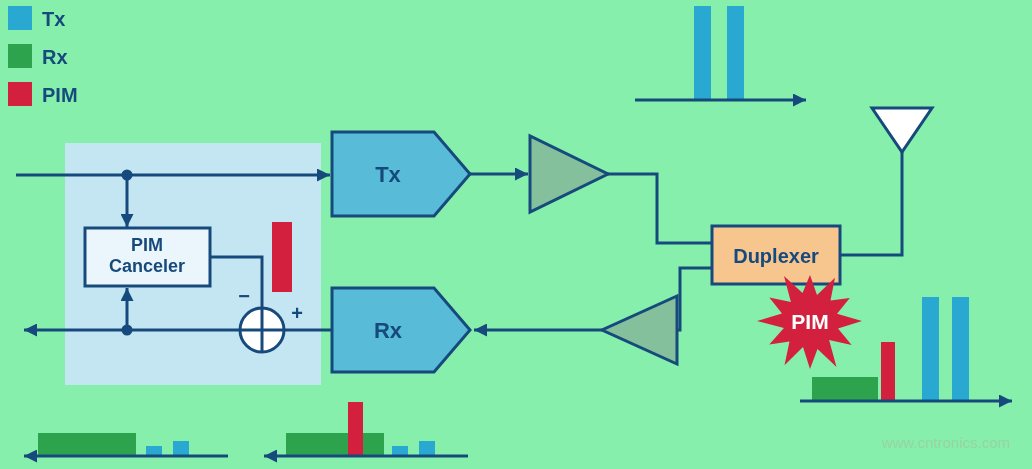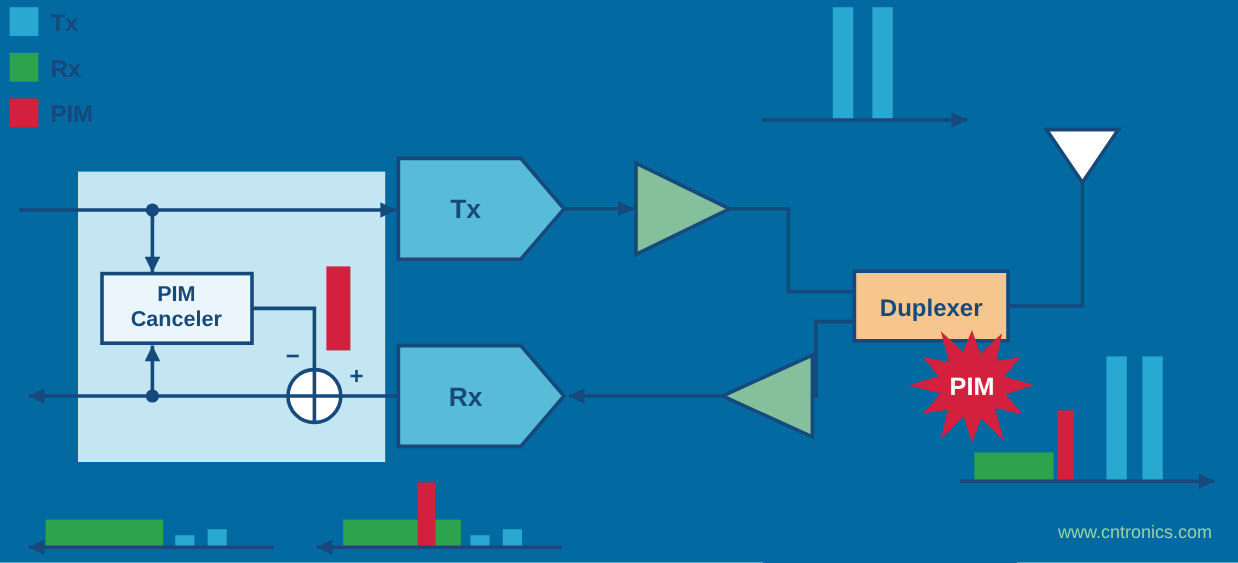--- a/index.html
+++ b/index.html
@@ -1,16 +1,16 @@
 <!DOCTYPE html>
 <html><head>
 <meta charset="utf-8">
 <style>
   html,body{margin:0;padding:0;background:#ffffff;}
-  .stage{position:relative;width:1032px;height:469px;background:#0369a1;overflow:hidden;}
+  .stage{position:relative;width:1032px;height:469px;background:#86efac;overflow:hidden;}
   svg{position:absolute;left:0;top:0;display:block;}
   text{font-family:"Liberation Sans","DejaVu Sans",sans-serif;}
   .lbl{font-weight:bold;fill:#174A7C;}
   .lbl-white{font-weight:bold;fill:#ffffff;}
   .wm{fill:#97D3A3;font-weight:normal;}
 </style>
 </head>
 <body>
 
 <div class="stage">

